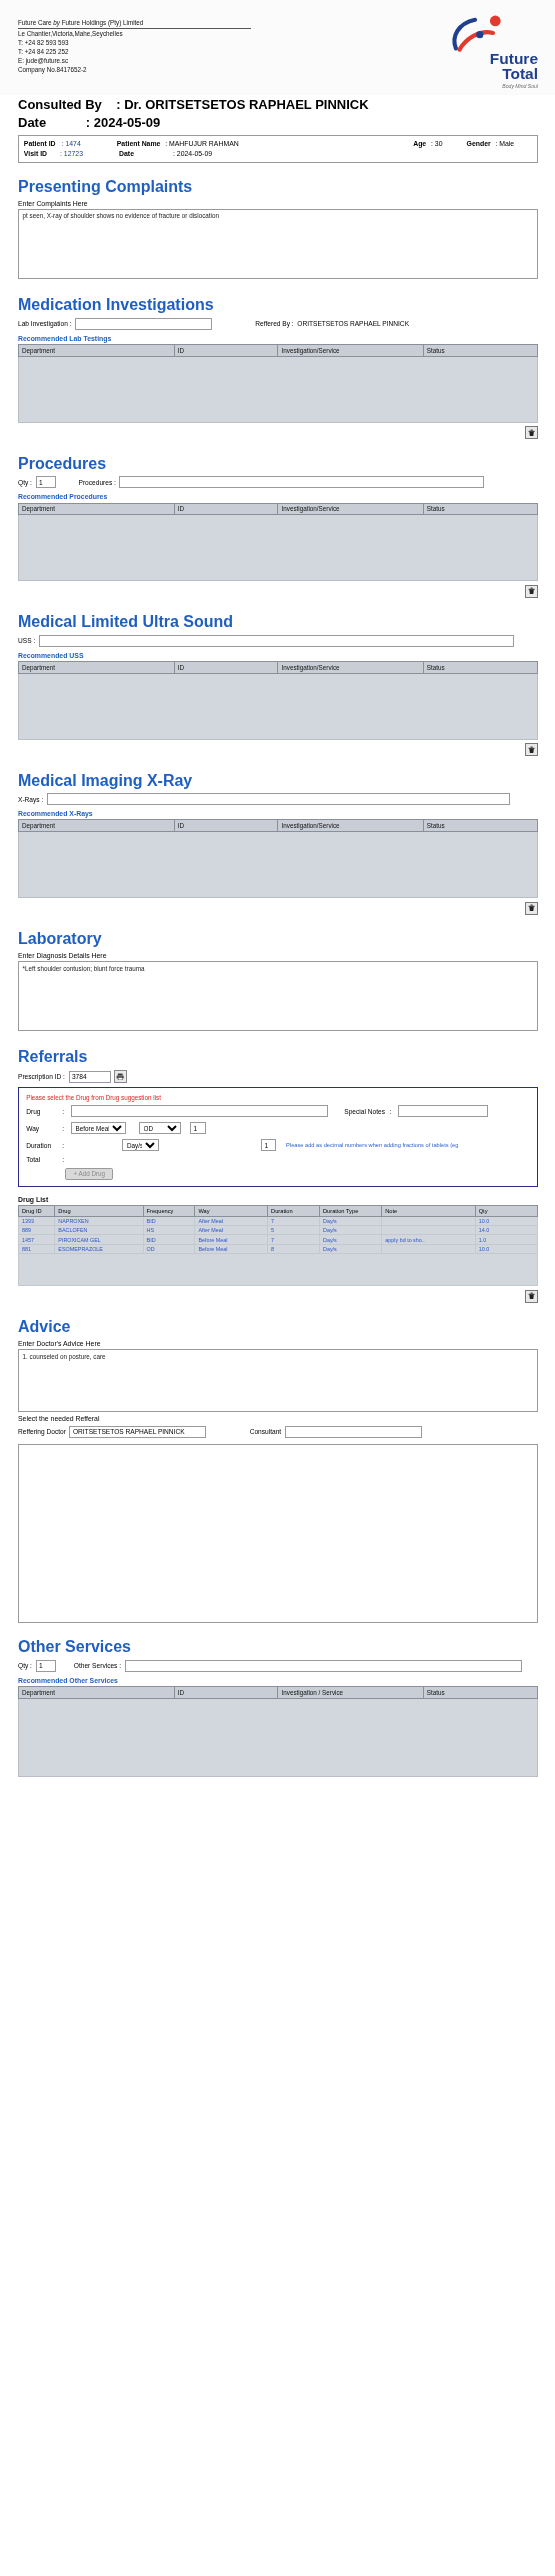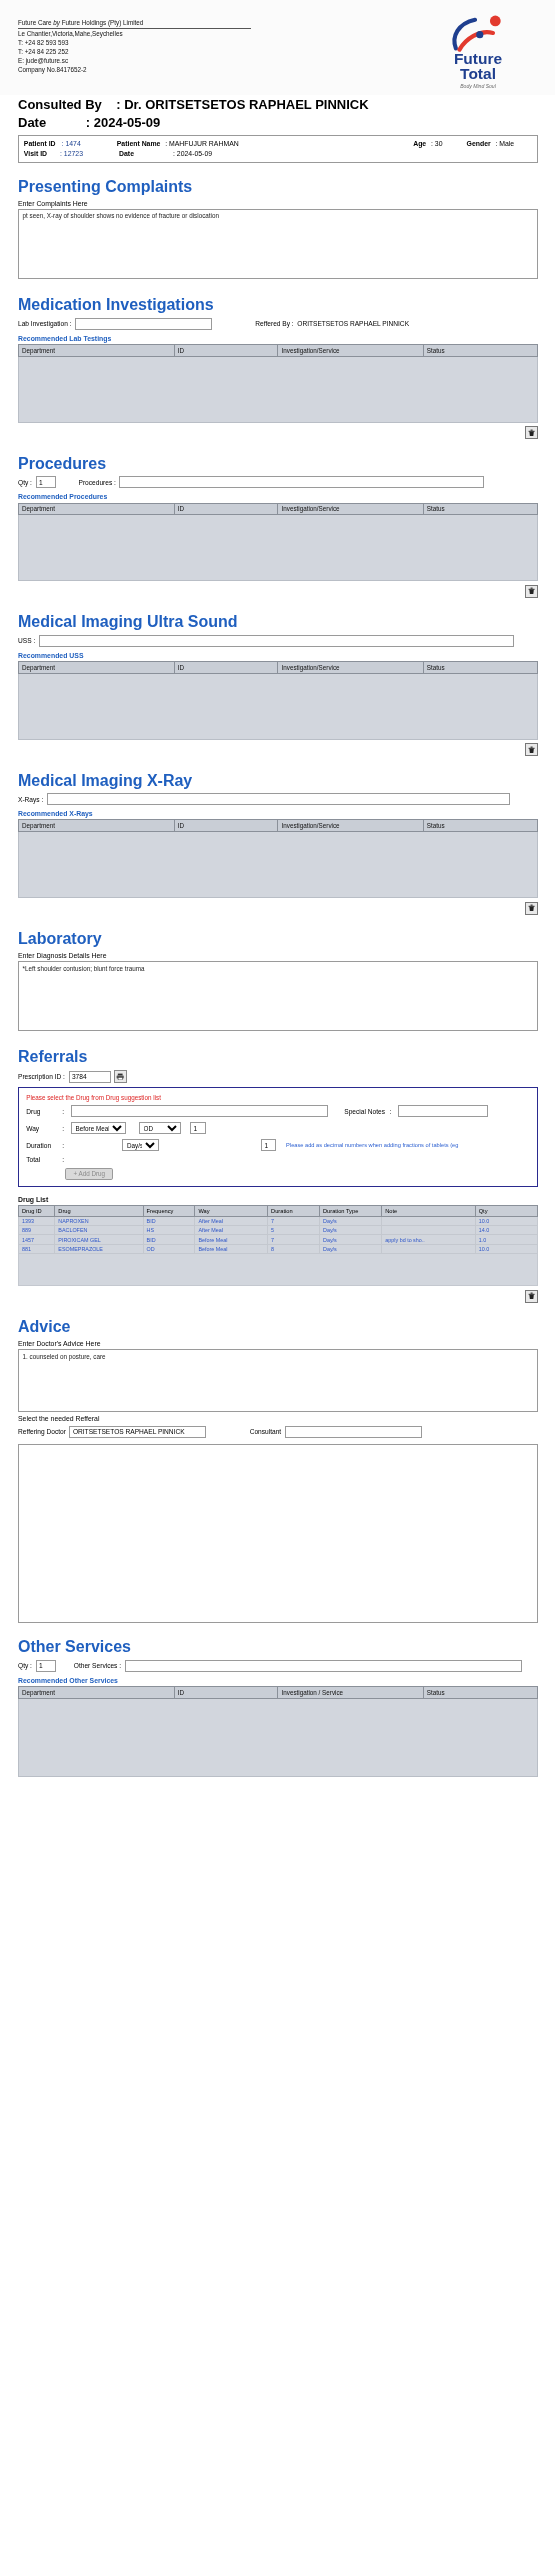--- a/index.html
+++ b/index.html
@@ -16,21 +16,21 @@
   
   .header {
     display:flex; justify-content:space-between; align-items:flex-start;
     padding: 13px 18px 6px 18px;
     background: #fbfbfb;
   }
   .clinic-block { font-size: 6.3px; line-height: 1.45; color:#111; padding-top:4.8px; }
   .clinic-name { white-space: nowrap; }
   .clinic-name .by { font-style: italic; }
   .clinic-underline { border-bottom:0.6px solid #555; width: 233px; height:0.6px; margin-top:0.6px;}
-  .logo-wrap { width: 120px; text-align:center; position:relative; padding-top:2.4px;}
+  .logo-wrap { width: 120px; text-align:right; position:relative; padding-top:2.4px;}
   .logo-svg { display:block; margin: 0 auto; }
   .logo-text { font-size: 15.5px; color:#1f3f8f; font-weight:bold; line-height:0.95; letter-spacing:0px;}
   .logo-sub { font-size:5.1px; color:#6b6b6b; font-style:italic; margin-top:1.2px;}
 
   
   .consult-line { font-size:13px; margin: 2.4px 0 1.2px 0; }
   .lbl-bold { font-weight:bold; }
   .consult-row { padding-left:18px; }
   .consult-row .sep { display:inline-block; width:10.8px; }
 
@@ -254,21 +254,21 @@
     <span class="icon-btn">
       <svg width="7.2" height="7.8" viewBox="0 0 12 13">
           <rect x="1" y="3" width="10" height="1.6" fill="#222"></rect>
           <path d="M2.3 4.6 h7.4 l-0.8 7.2 h-5.8 z" fill="#222"></path>
           <rect x="4.3" y="1" width="3.4" height="1.8" fill="#222"></rect>
         </svg>
     </span>
   </div>
 
   
-  <h2 class="section">Medical Imaging Ultra Sound</h2>
+  <h2 class="section">Medical Limited Ultra Sound</h2>
   <div class="row-flex">
     <span class="small-lbl">USS :</span>
     <input class="txt" style="width: 475px;" value="">
   </div>
   <div class="rec-link">Recommended USS</div>
   <table class="grid">
     <thead>
         <tr>
       <th style="width:30%">Department</th>
       <th style="width:20%">ID</th>

